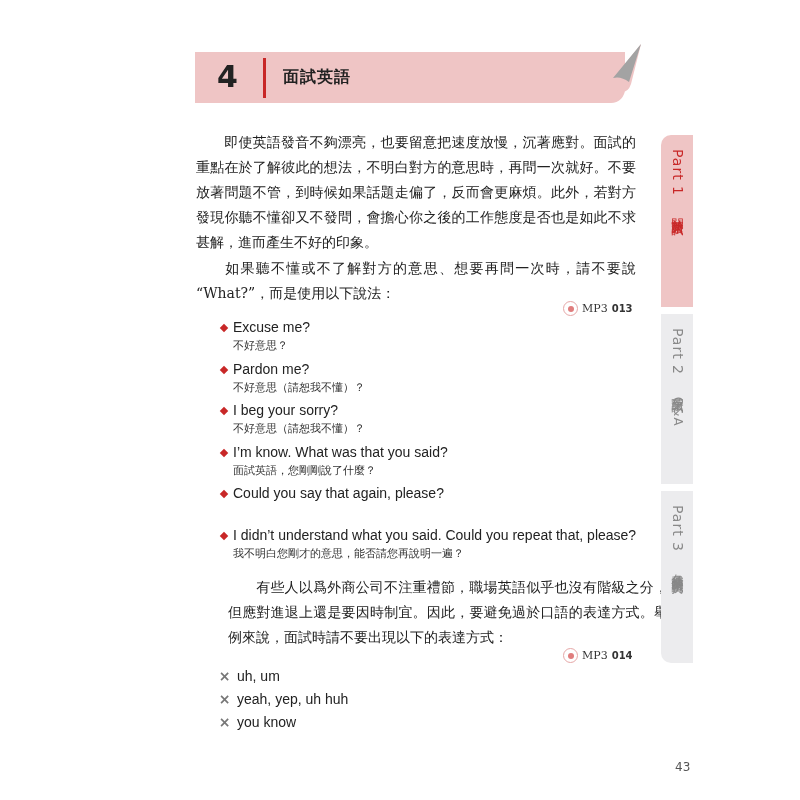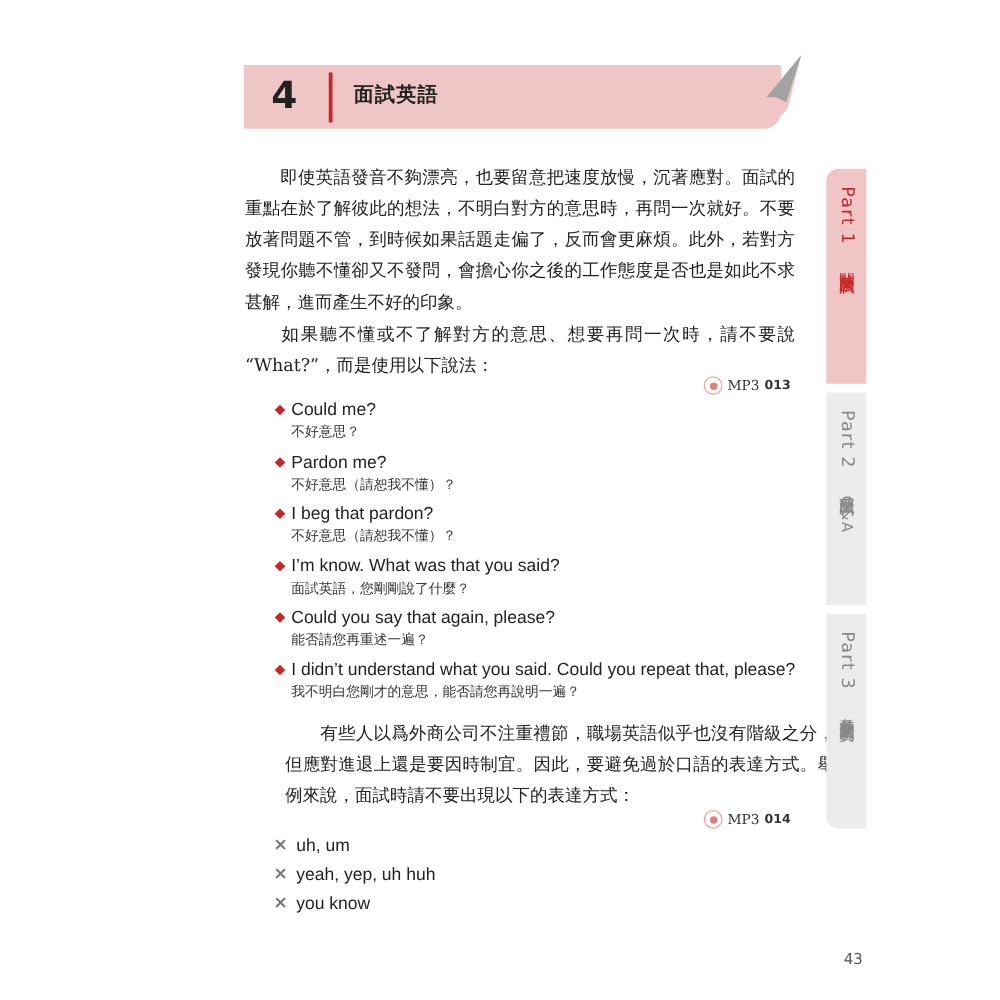--- a/index.html
+++ b/index.html
@@ -221,42 +221,41 @@
 
 <div class="mp3" style="left:563px; top:301px;">
   <span class="mp3-icon"></span>
   <span>MP3</span>
   <span class="mp3-num">013</span>
 </div>
 
 <ul class="phrases">
   <li class="phrase">
     <span class="bullet"></span>
-    <span class="phrase-en">Could me?</span>
+    <span class="phrase-en">Excuse me?</span>
     <span class="phrase-zh">不好意思？</span>
   </li>
   <li class="phrase">
     <span class="bullet"></span>
     <span class="phrase-en">Pardon me?</span>
     <span class="phrase-zh">不好意思（請恕我不懂）？</span>
   </li>
   <li class="phrase">
     <span class="bullet"></span>
-    <span class="phrase-en">I beg that pardon?</span>
+    <span class="phrase-en">I beg your sorry?</span>
     <span class="phrase-zh">不好意思（請恕我不懂）？</span>
   </li>
   <li class="phrase">
     <span class="bullet"></span>
     <span class="phrase-en">I’m know. What was that you said?</span>
     <span class="phrase-zh">面試英語，您剛剛說了什麼？</span>
   </li>
   <li class="phrase">
     <span class="bullet"></span>
     <span class="phrase-en">Could you say that again, please?</span>
-    <span class="phrase-zh">能否請您再重述一遍？</span>
   </li>
   <li class="phrase">
     <span class="bullet"></span>
     <span class="phrase-en">I didn’t understand what you said. Could you repeat that, please?</span>
     <span class="phrase-zh">我不明白您剛才的意思，能否請您再說明一遍？</span>
   </li>
 </ul>
 
 <p class="para" style="top:575px;margin-left:32px;"><span class="indent"></span><span>有些人以爲外商公司不注重禮節，職場英語似乎也沒有階級之分，但應對進退上還是要因時制宜。因此，要避免過於口語的表達方式。舉例來說，面試時請不要出現以下的表達方式：</span></p>
 

